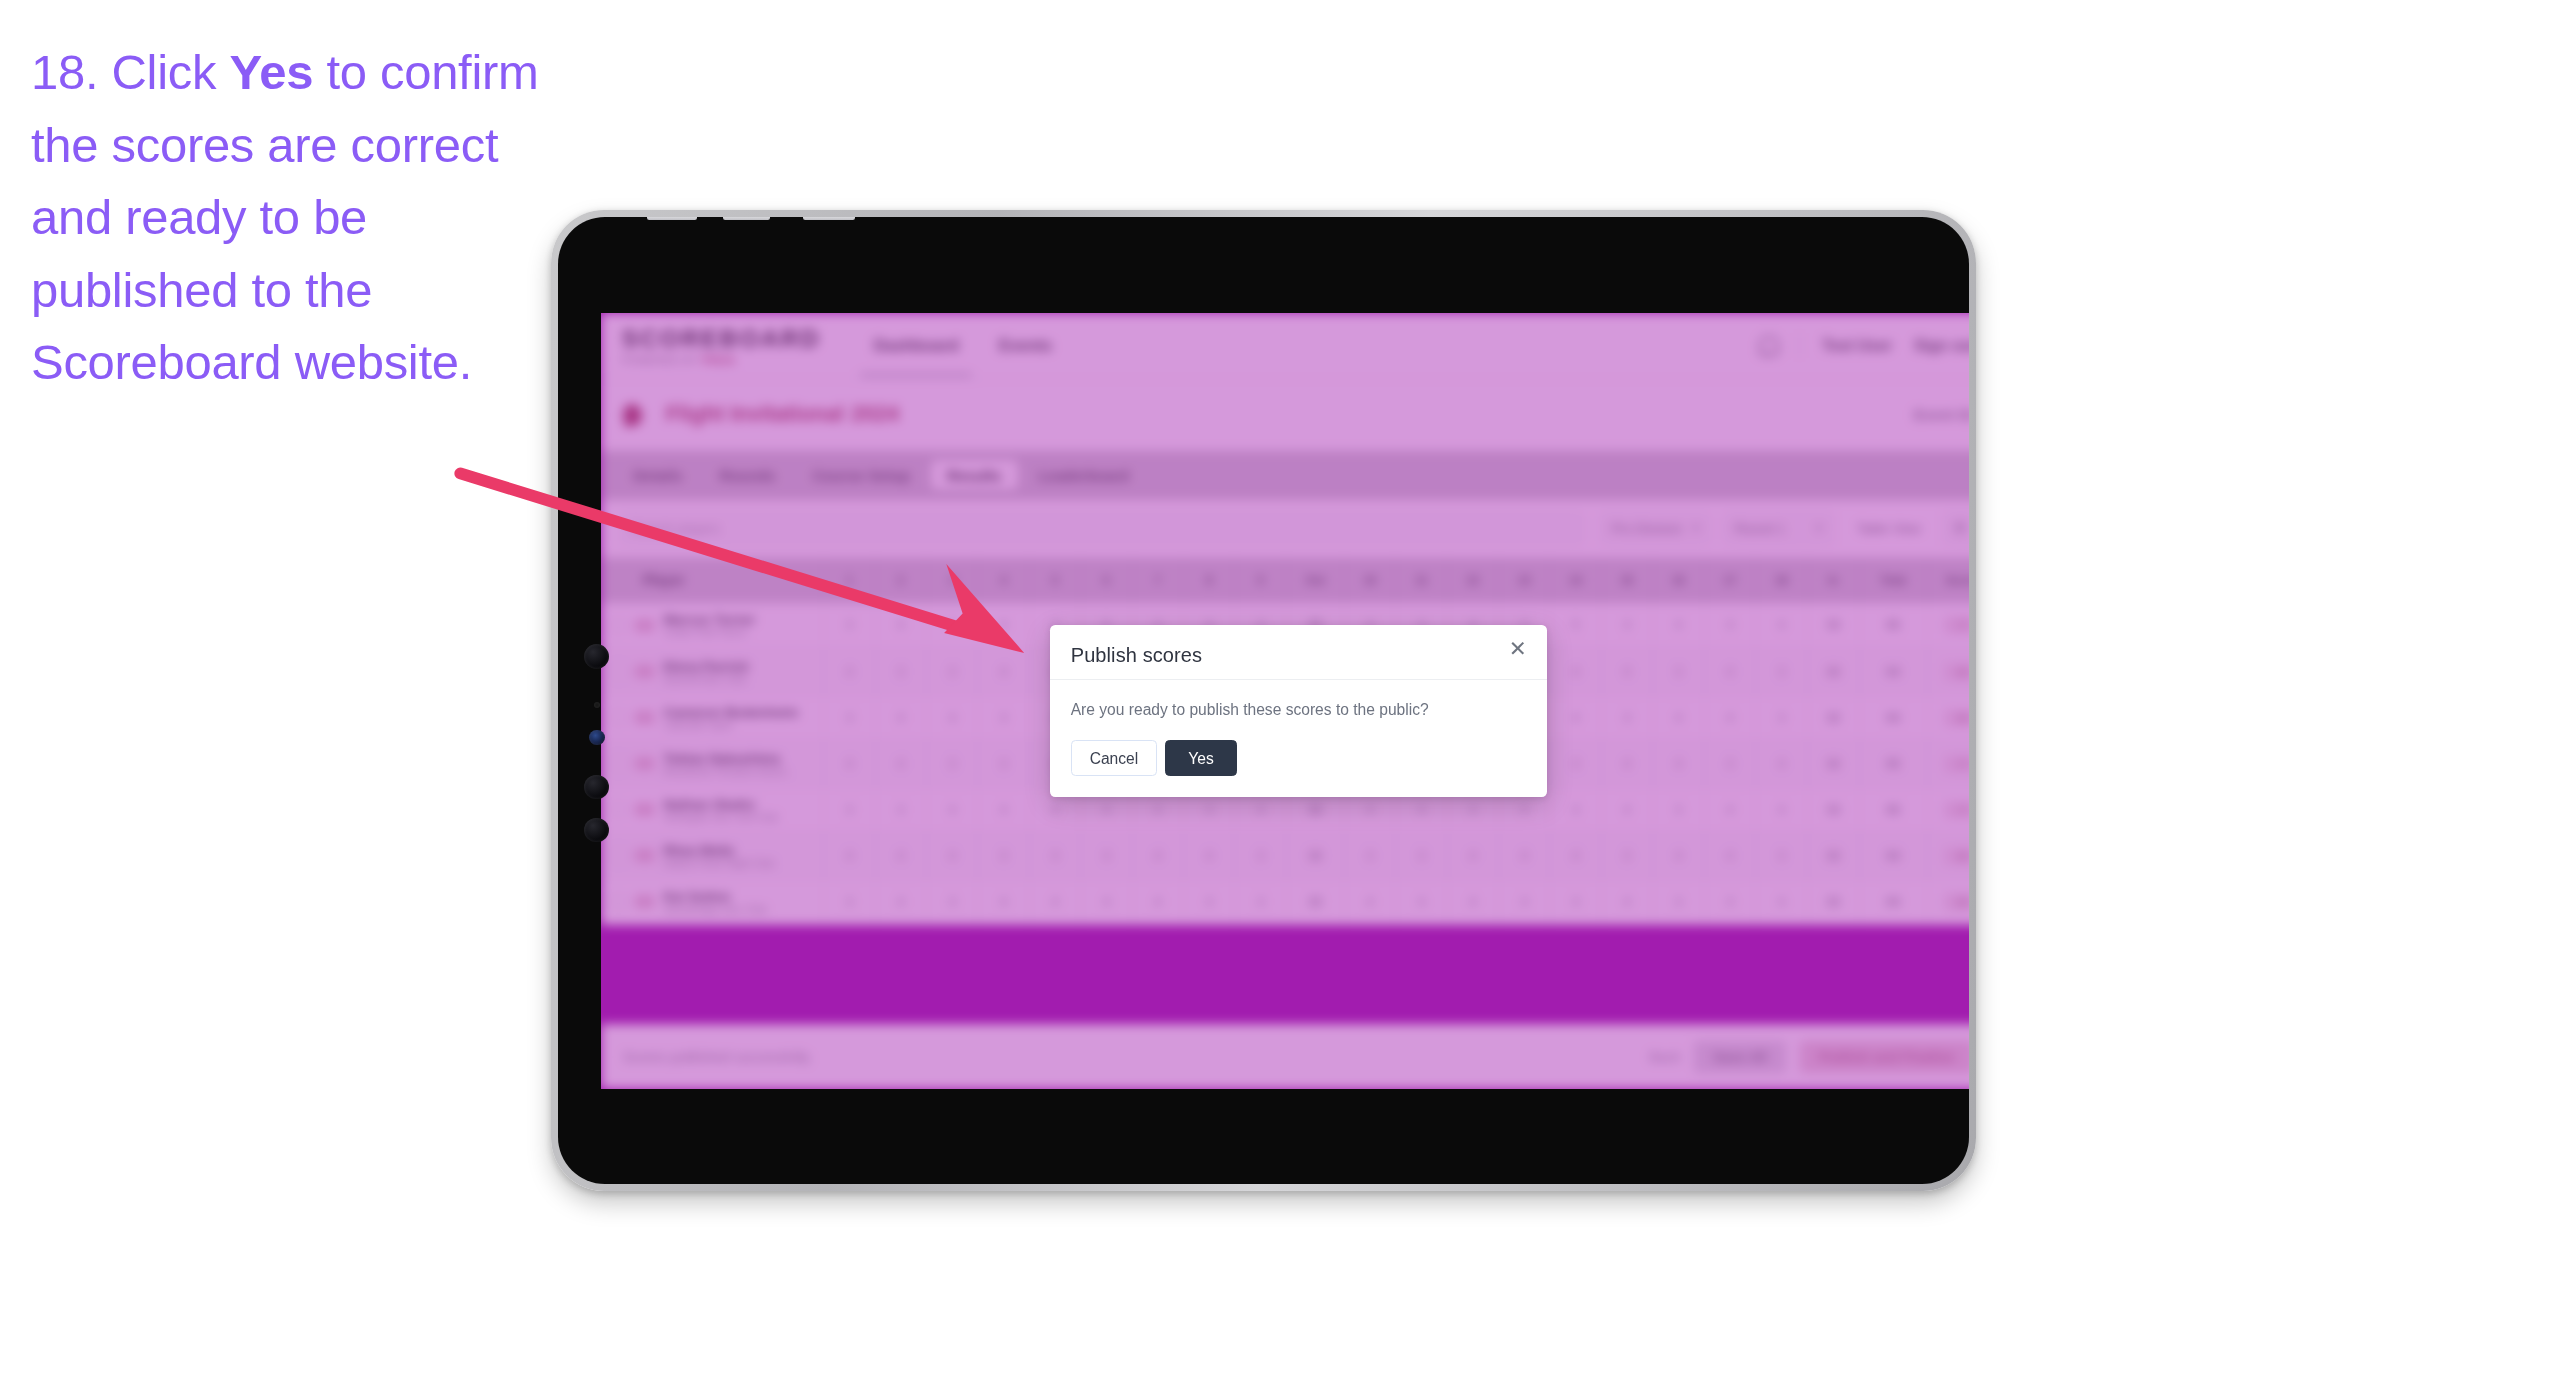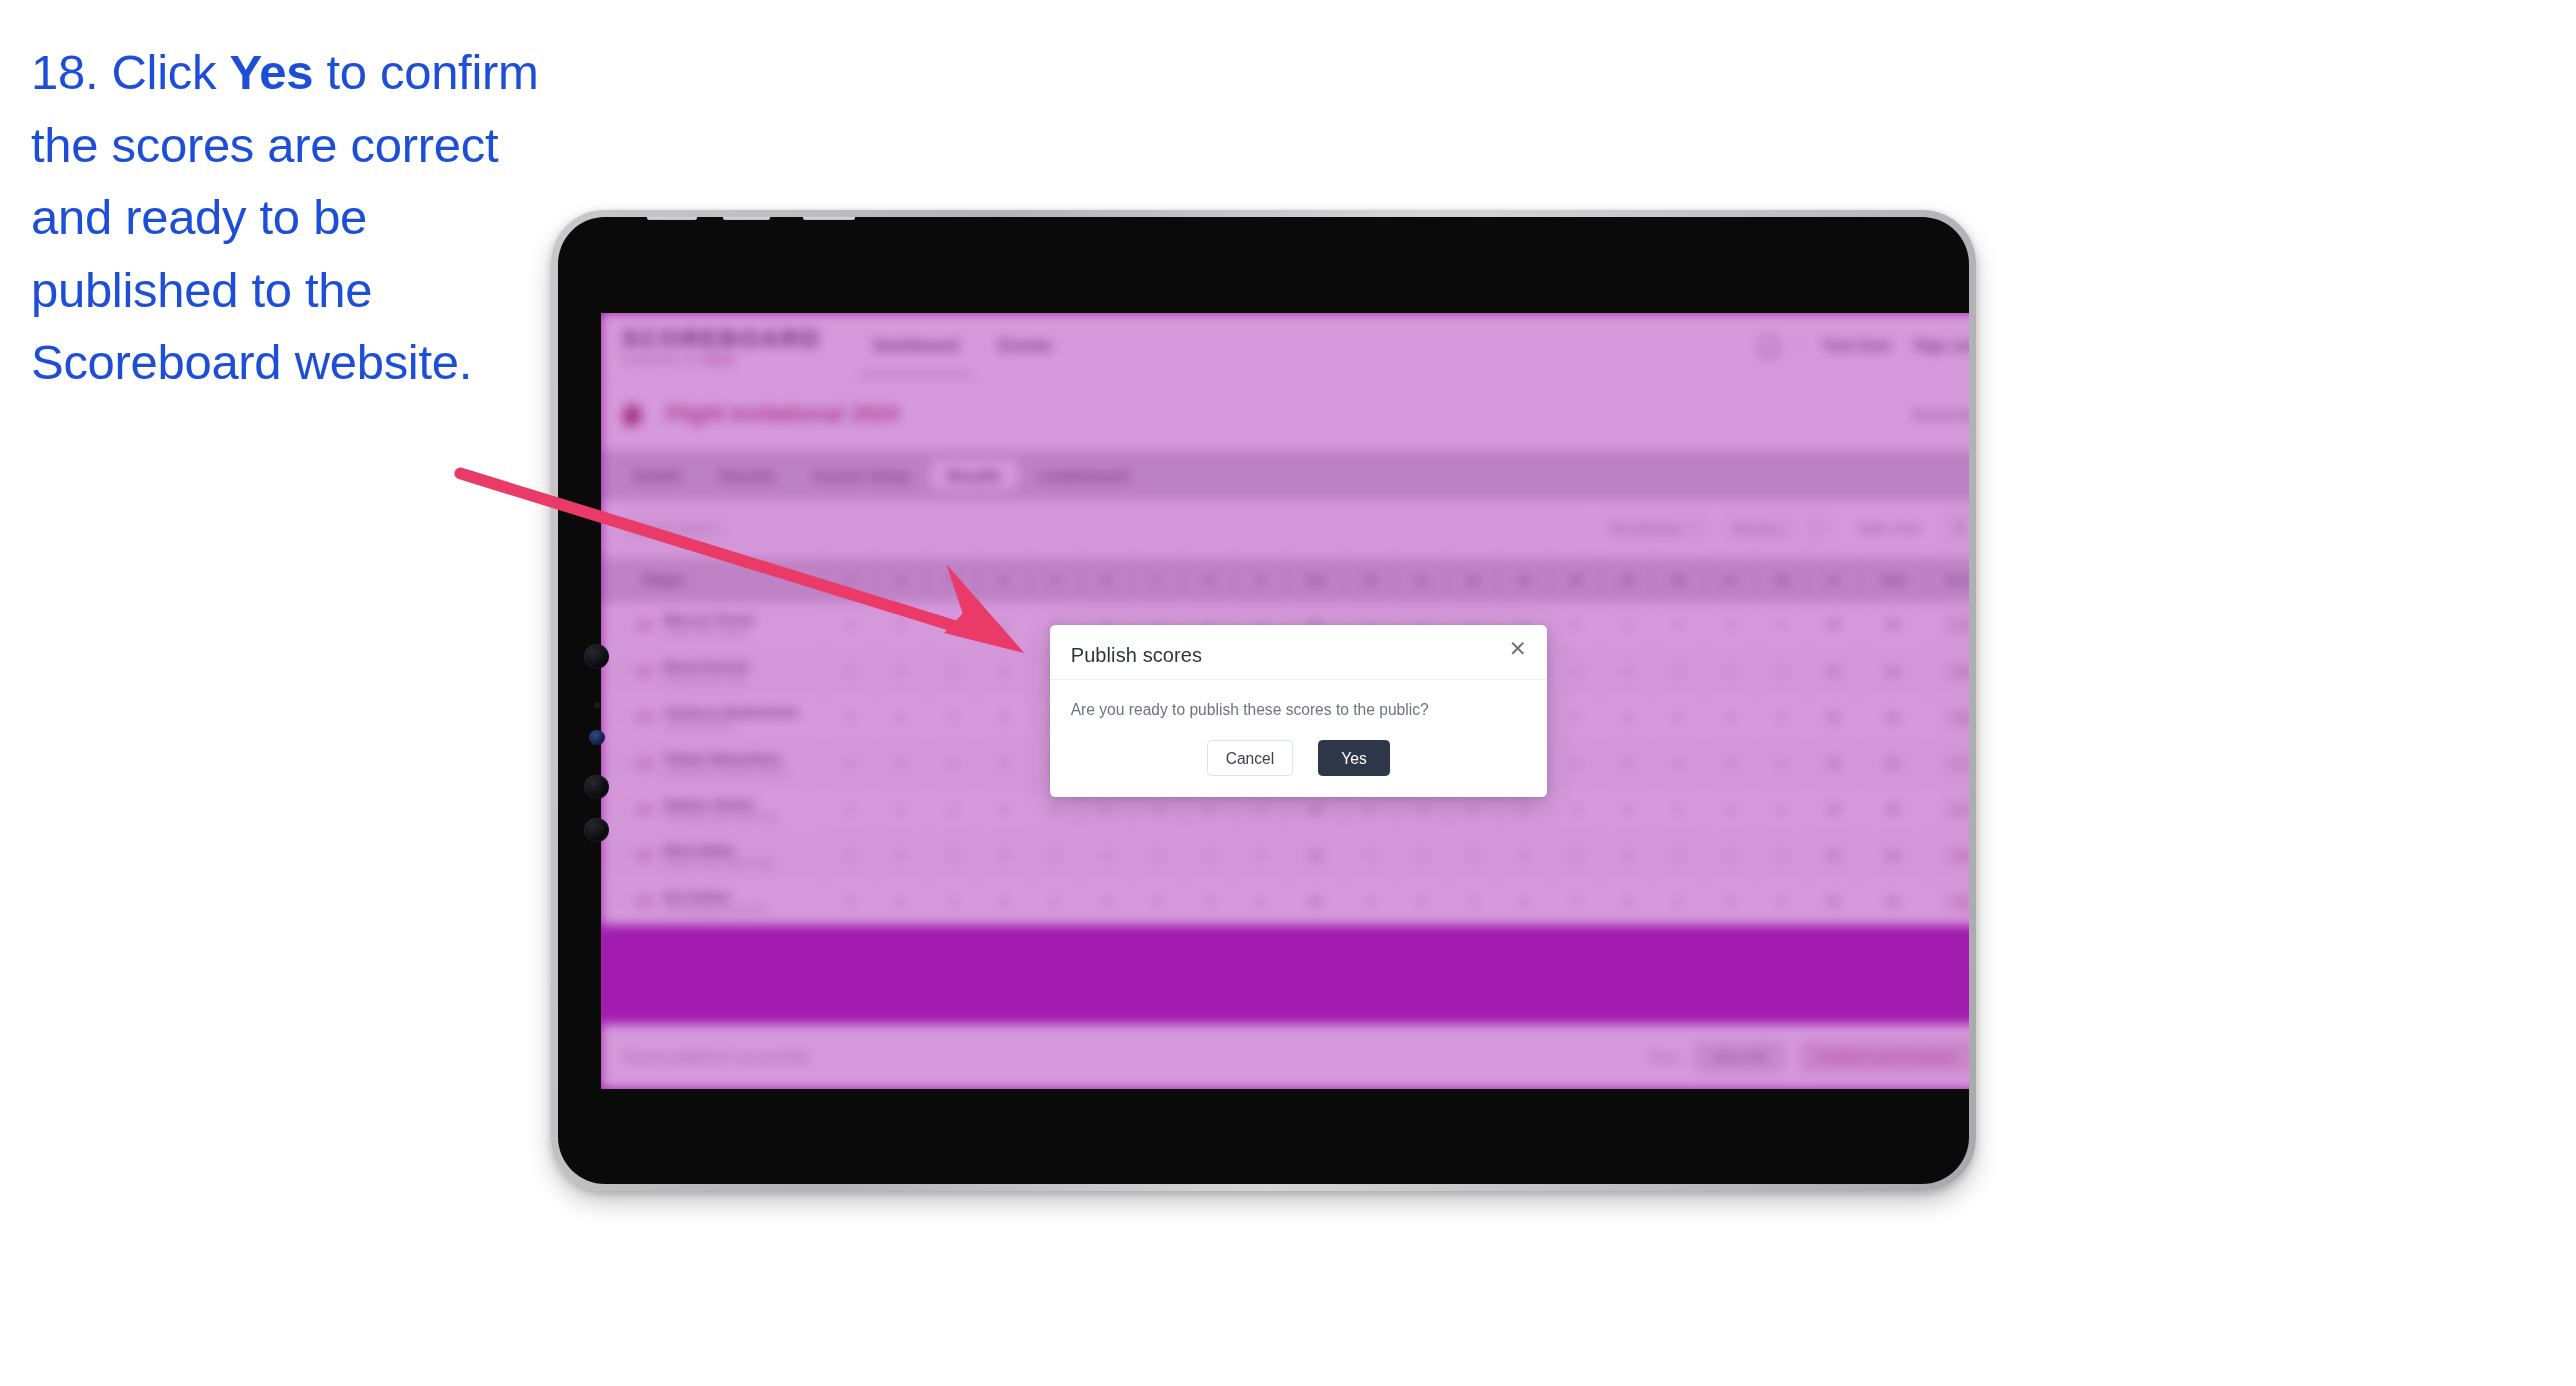--- a/index.html
+++ b/index.html
@@ -11,21 +11,21 @@
   }
   #root { position: relative; width: 2576px; height: 1386px; background: #fff; }
 
   
   .caption {
     position: absolute;
     left: 31px; top: 36px;
     width: 542px;
     font-size: 49px;
     line-height: 1.48;
-    color: #1d4ed8;
+    color: #8b5cf6;
     font-weight: 400;
     letter-spacing: -0.3px;
   }
   .caption b { font-weight: 700; }
 
   
   .tablet {
     position: absolute;
     left: 551px; top: 210px;
     width: 1425px; height: 981px;
@@ -216,21 +216,21 @@
     border-bottom: 0.7px solid #eceef1;
   }
   .modal-title { font-size: 20px; color:#2f3440; font-weight:400; letter-spacing:0.1px; }
   .modal-close {
     position:absolute; right: 18px; top: 13.4px;
     width: 22px; height: 22px; color:#6f7580; font-size: 21.5px; line-height: 22px;
     text-align:center; font-weight: 300; cursor:pointer;
   }
   .modal-body { padding: 19.3px 21px 3px 21px; }
   .modal-msg { font-size: 15.6px; color:#6d7380; line-height:1.4; }
-  .modal-foot { padding: 16.3px 21px 21px 21px; display:flex; justify-content:center; gap: 25px; }
+  .modal-foot { padding: 16.3px 21px 21px 21px; display:flex; justify-content:flex-start; gap: 8px; }
   .btn {
     font-size: 15.6px; border-radius: 4.5px; padding: 8.2px 18px; font-weight:400; cursor:pointer;
     line-height: 1.1;
   }
   .btn-cancel { background:#ffffff; color:#3b4150; border: 1.5px solid #d9e3f5; }
   .btn-yes { background:#2d3748; color:#ffffff; border:1.5px solid #2d3748; padding: 8.2px 22px; }
 
   
   .arrow-svg {
     position: absolute; left: 0; top: 0; width: 2576px; height: 1386px;

